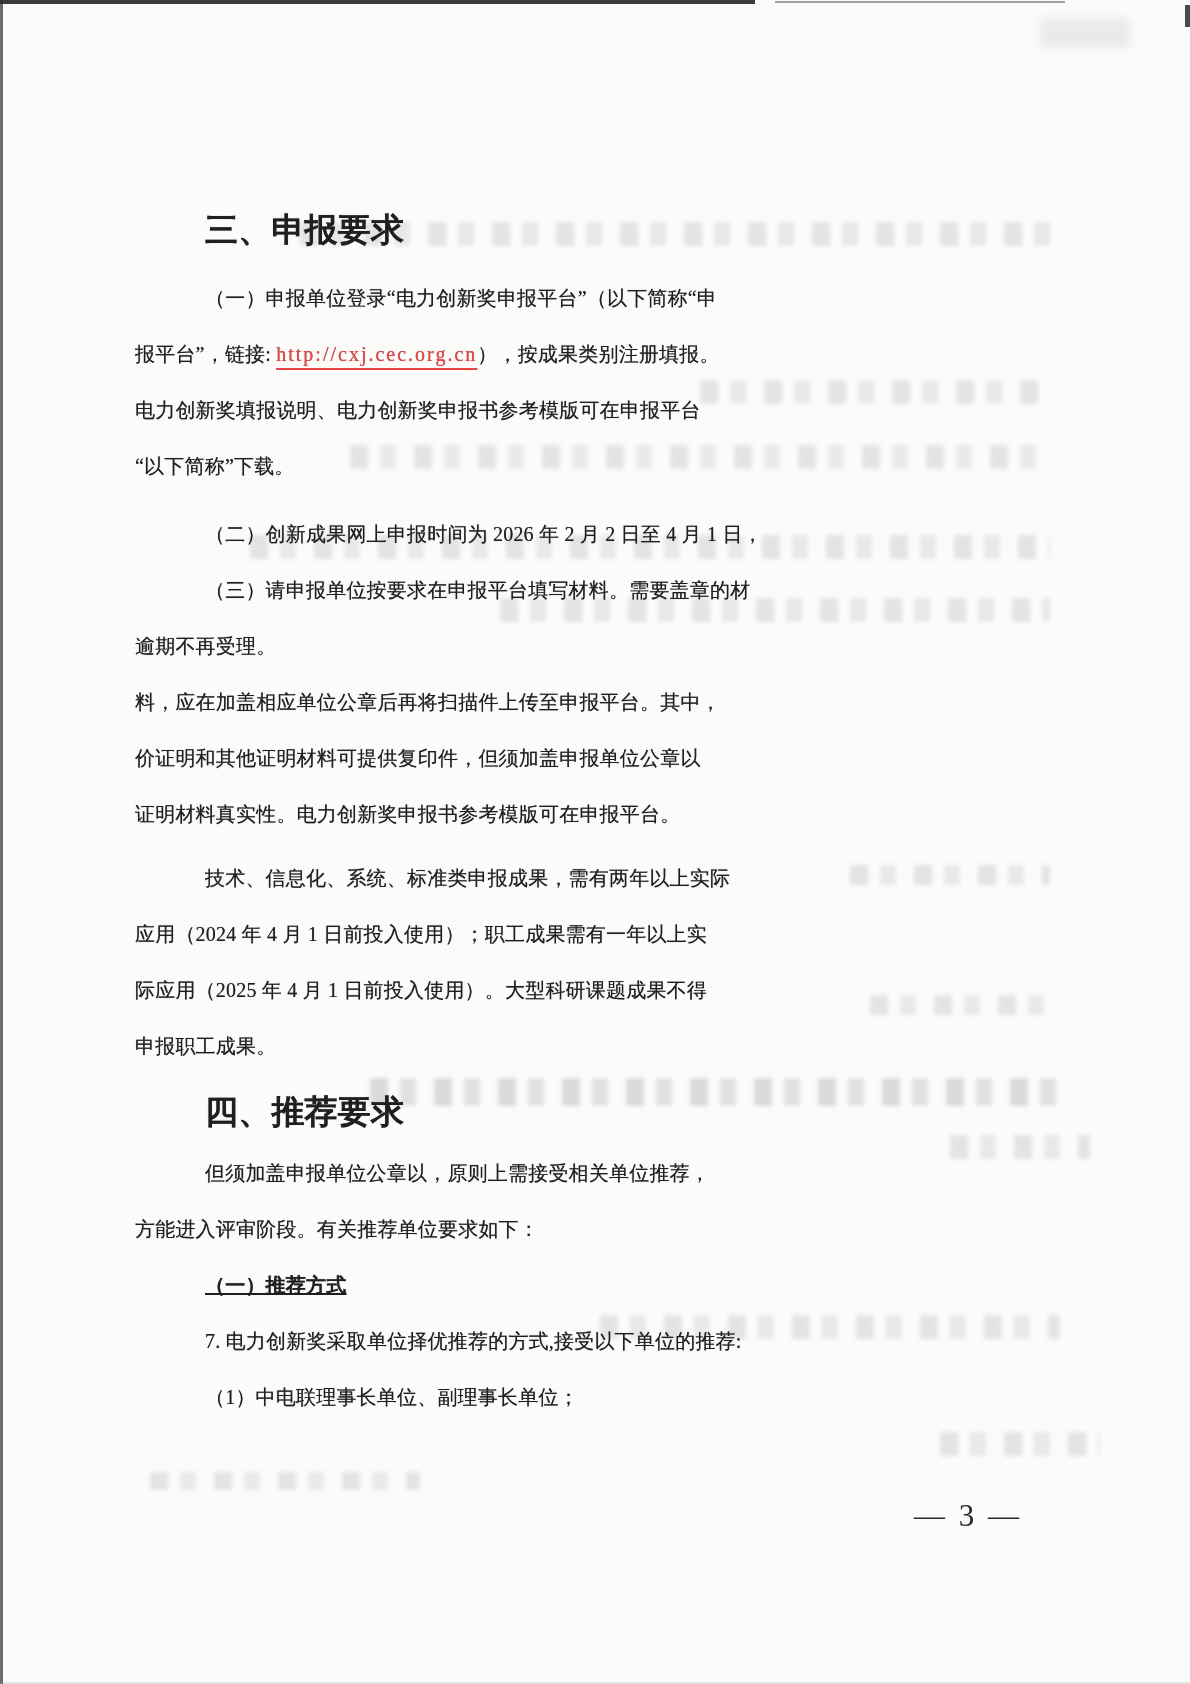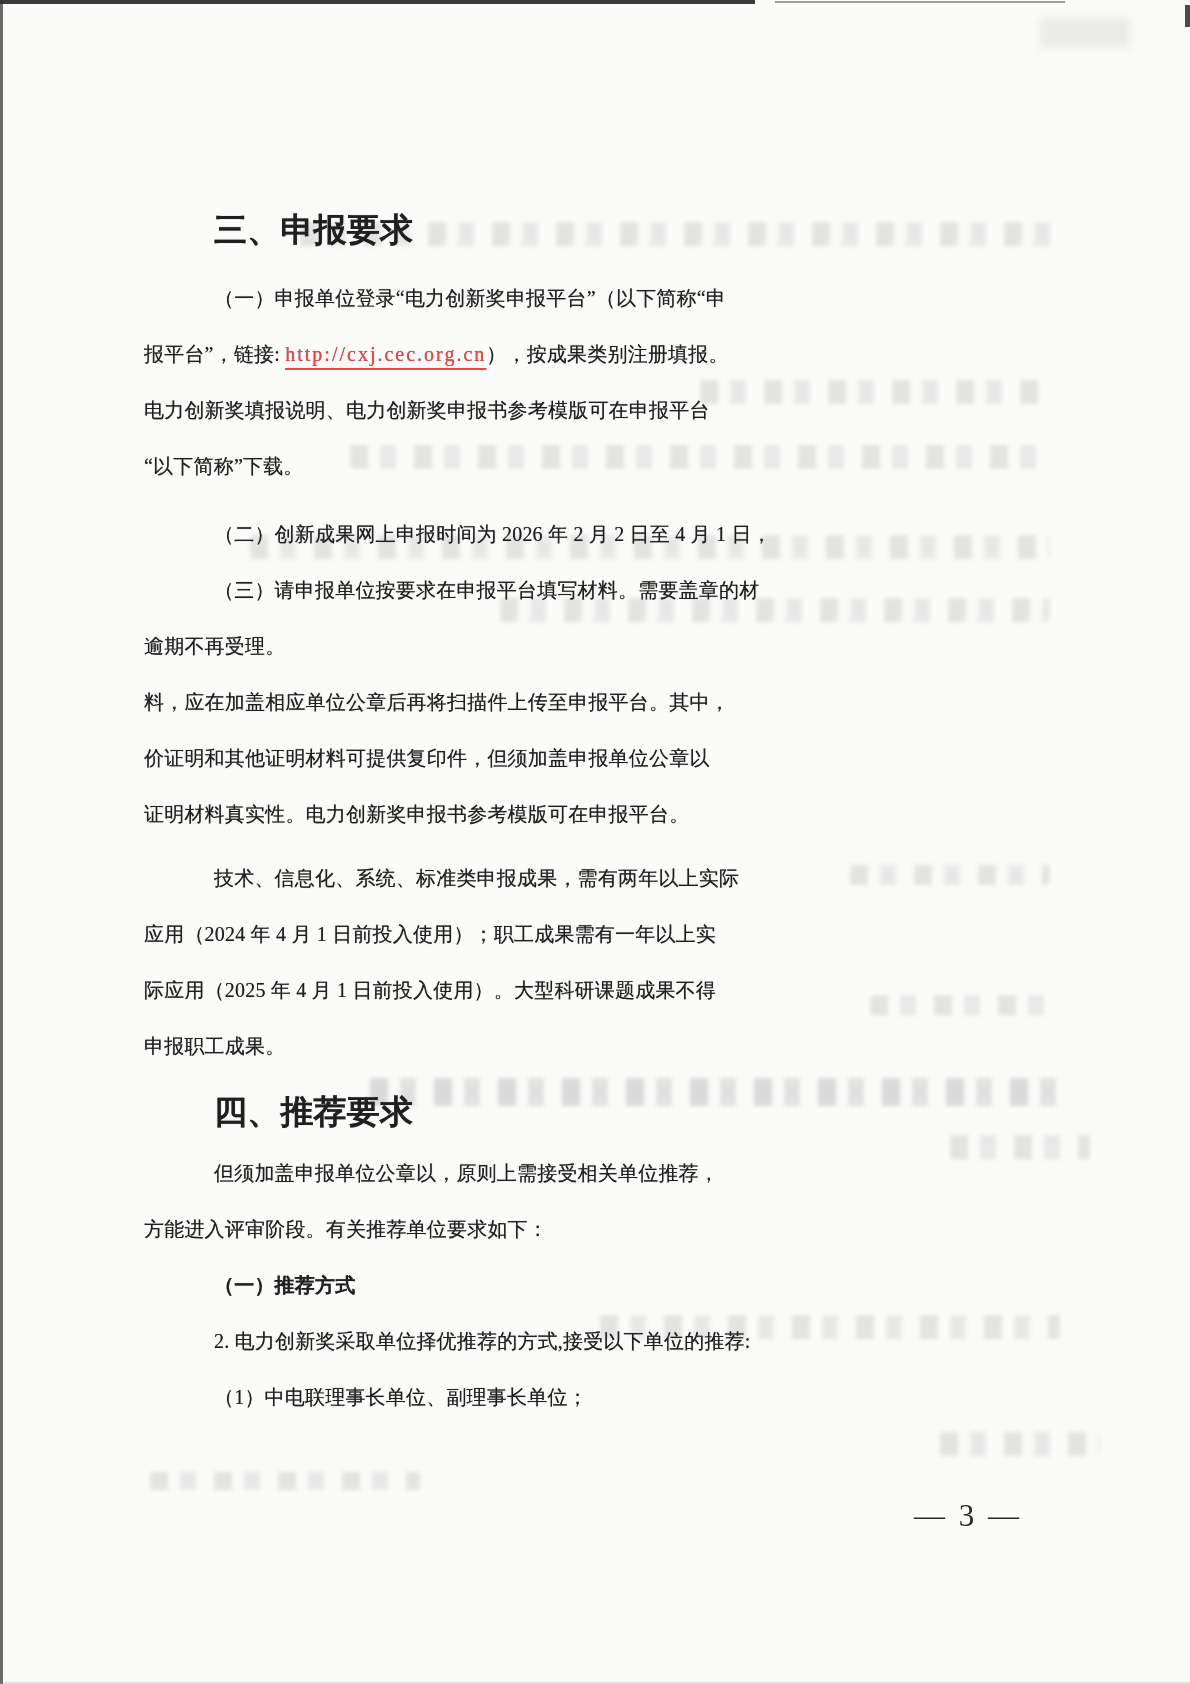--- a/index.html
+++ b/index.html
@@ -26,36 +26,36 @@
     height:24px;
     filter:blur(2.3px);
     opacity:.5;
     border-radius:3px;
     background:repeating-linear-gradient(90deg,
       rgba(128,128,133,.38) 0 18px, rgba(128,128,133,0) 18px 30px,
       rgba(128,128,133,.30) 30px 46px, rgba(128,128,133,0) 46px 64px);
   }
   .ghost.strong{opacity:.7;}
 
-  .content{position:absolute;left:144px;top:202px;width:897px;}
+  .content{position:absolute;left:135px;top:202px;width:897px;}
   .line{
     font-size:20px;
     line-height:56px;
     height:56px;
     white-space:nowrap;
     letter-spacing:.2px;
     text-shadow:0 0 .7px rgba(25,25,25,.65);
   }
   .indent{text-indent:70px;}
   .h{
     font-family:"Liberation Sans","DejaVu Sans",sans-serif;
     font-weight:700;
     font-size:33px;
   }
-  .sub{font-weight:600;}
+  .sub{font-weight:600;text-decoration:underline;}
   .mt12{margin-top:12px;}
   .mt10{margin-top:10px;}
   .mt8{margin-top:8px;}
   .mt5{margin-top:5px;}
   .url{
     color:#ef4444;
     text-decoration:underline;
     text-underline-offset:7px;
     text-decoration-thickness:2px;
     letter-spacing:2px;
@@ -117,20 +117,20 @@
     <div class="line">应用（2024 年 4 月 1 日前投入使用）；职工成果需有一年以上实</div>
     <div class="line">际应用（2025 年 4 月 1 日前投入使用）。大型科研课题成果不得</div>
     <div class="line">申报职工成果。</div>
 
     <div class="line h indent mt10">四、推荐要求</div>
 
     <div class="line indent mt5">但须加盖申报单位公章以，原则上需接受相关单位推荐，</div>
     <div class="line">方能进入评审阶段。有关推荐单位要求如下：</div>
 
     <div class="line sub indent">（一）推荐方式</div>
-    <div class="line indent">2. 电力创新奖采取单位择优推荐的方式,接受以下单位的推荐:</div>
+    <div class="line indent">7. 电力创新奖采取单位择优推荐的方式,接受以下单位的推荐:</div>
     <div class="line indent">（1）中电联理事长单位、副理事长单位；</div>
 
   </div>
 
   <div class="page-number">— 3 —</div>
 
 </div>
 
 </body></html>

